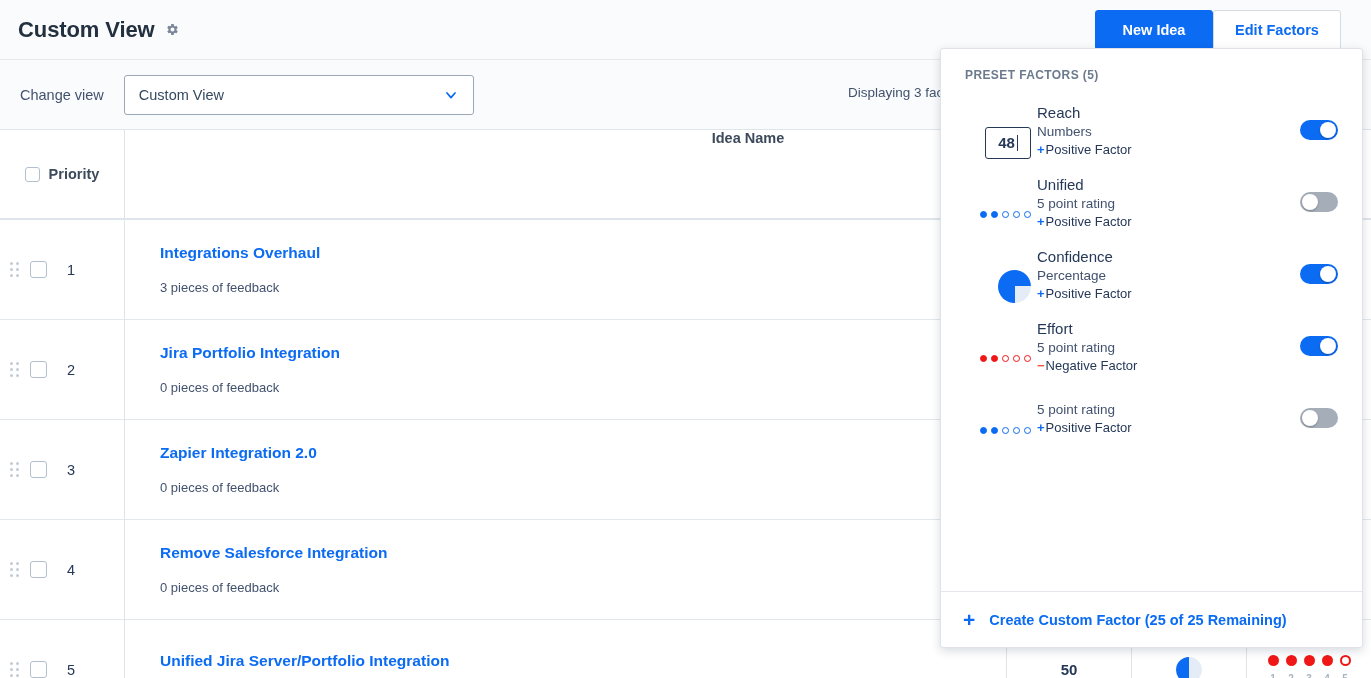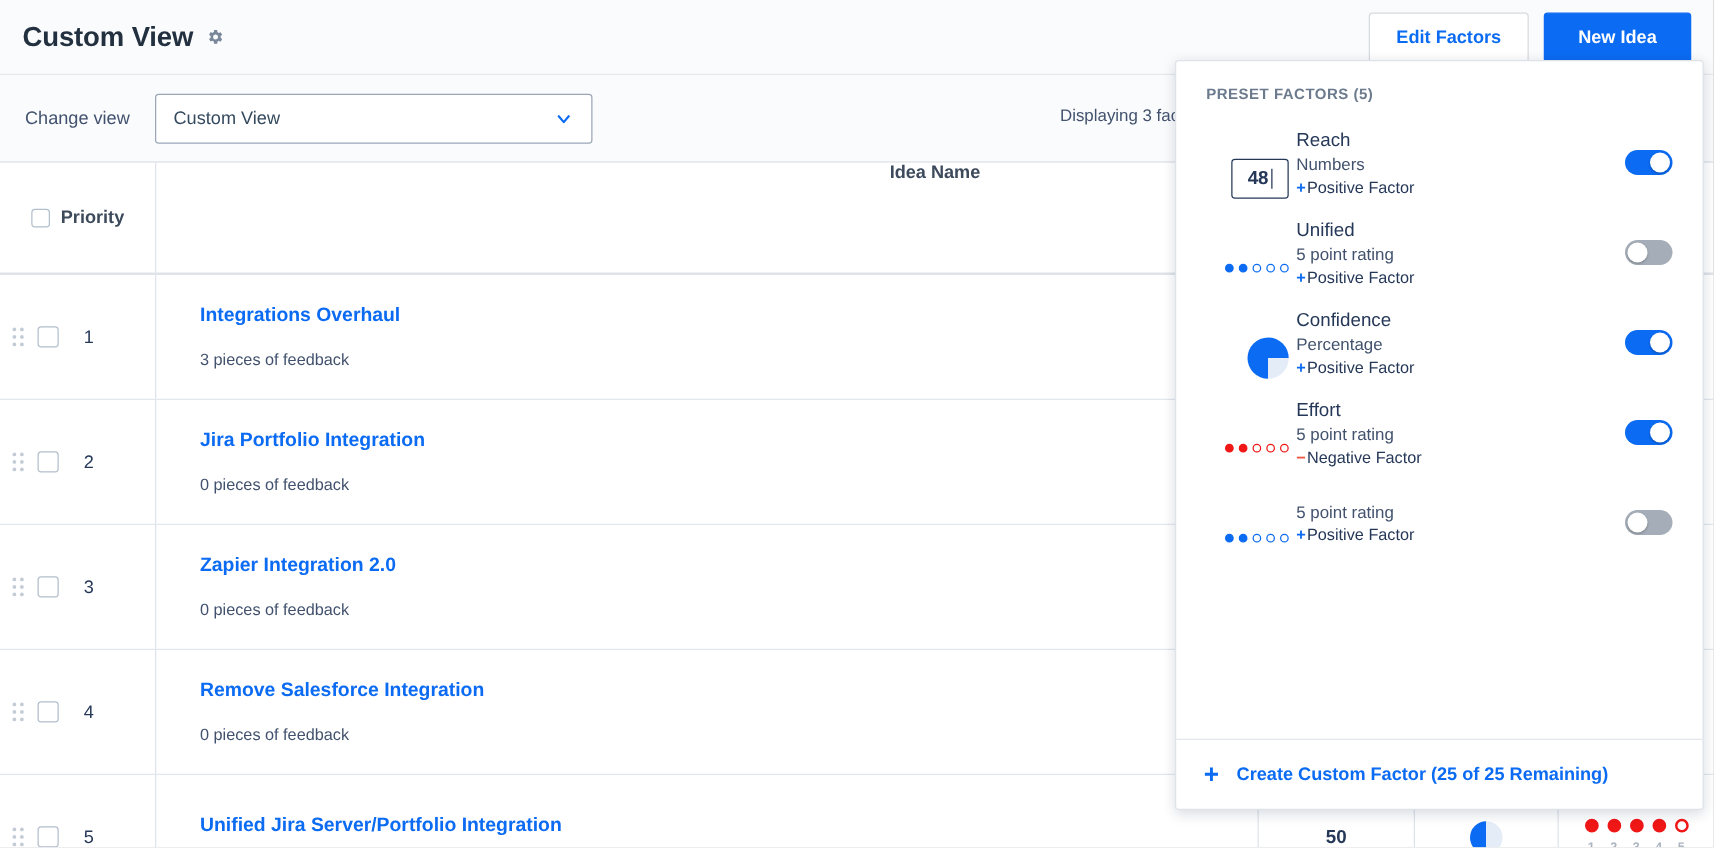--- a/index.html
+++ b/index.html
@@ -10,21 +10,21 @@
     overflow: hidden;
     background: #ffffff;
     font-family: "Liberation Sans", sans-serif;
     color: #253858;
   }
   #app {
     position: relative;
     width: 1371px;
     height: 678px;
     overflow: hidden;
-    background: #a3a3a3;
+    background: #14b8a6;
   }
 
   
   .topbar {
     position: absolute;
     top: 0; left: 0;
     width: 1371px;
     height: 60px;
     background: #fafbfc;
     border-bottom: 1px solid #e6eaee;
@@ -397,22 +397,22 @@
 <div id="app">
 
   <div class="topbar">
     <div class="page-title">Custom View</div>
     <span class="gear-icon">
       <svg width="15" height="15" viewBox="0 0 24 24" fill="currentColor" aria-hidden="true">
         <path d="M19.4 13a7.7 7.7 0 0 0 0-2l2-1.6-2-3.4-2.4 1a7.6 7.6 0 0 0-1.7-1L15 3.2h-4l-.3 2.7a7.6 7.6 0 0 0-1.7 1l-2.4-1-2 3.4L6.6 11a7.7 7.7 0 0 0 0 2l-2 1.6 2 3.4 2.4-1c.5.4 1.1.8 1.7 1l.3 2.8h4l.3-2.7c.6-.3 1.2-.6 1.7-1l2.4 1 2-3.4-2-1.7zM13 15.2a3.2 3.2 0 1 1 0-6.4 3.2 3.2 0 0 1 0 6.4z" transform="translate(-1 0)"></path>
       </svg>
     </span>
     <div class="topbar-spacer"></div>
+    <div class="btn btn-primary">New Idea</div>
     <div class="btn btn-secondary">Edit Factors</div>
-    <div class="btn btn-primary">New Idea</div>
   </div>
 
   <div class="subbar">
     <div class="change-view-label">Change view</div>
     <div class="select-box">
       <span class="select-value">Custom View</span>
       <span class="chev">
         <svg width="16" height="16" viewBox="0 0 24 24" fill="none" stroke="currentColor" stroke-width="2.6" stroke-linecap="round" stroke-linejoin="round">
             <polyline points="6 9 12 16 18 9"></polyline>
           </svg>

